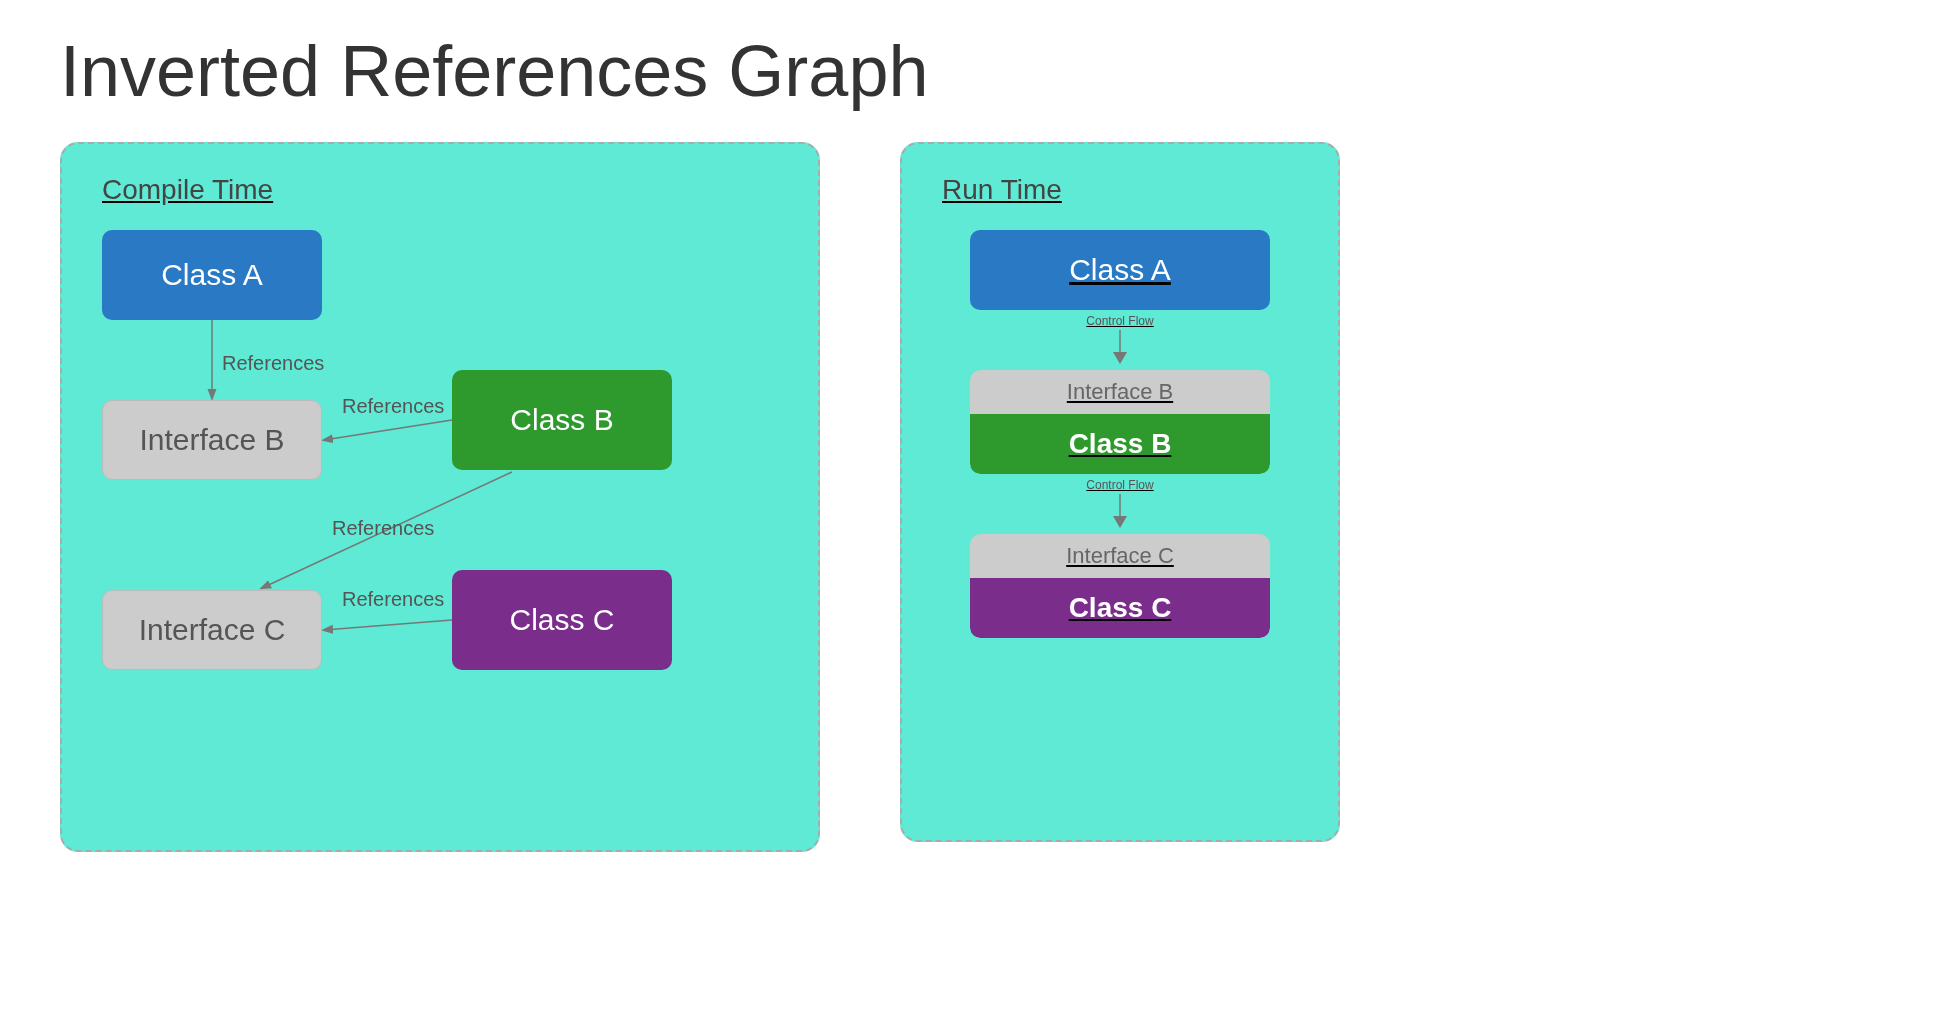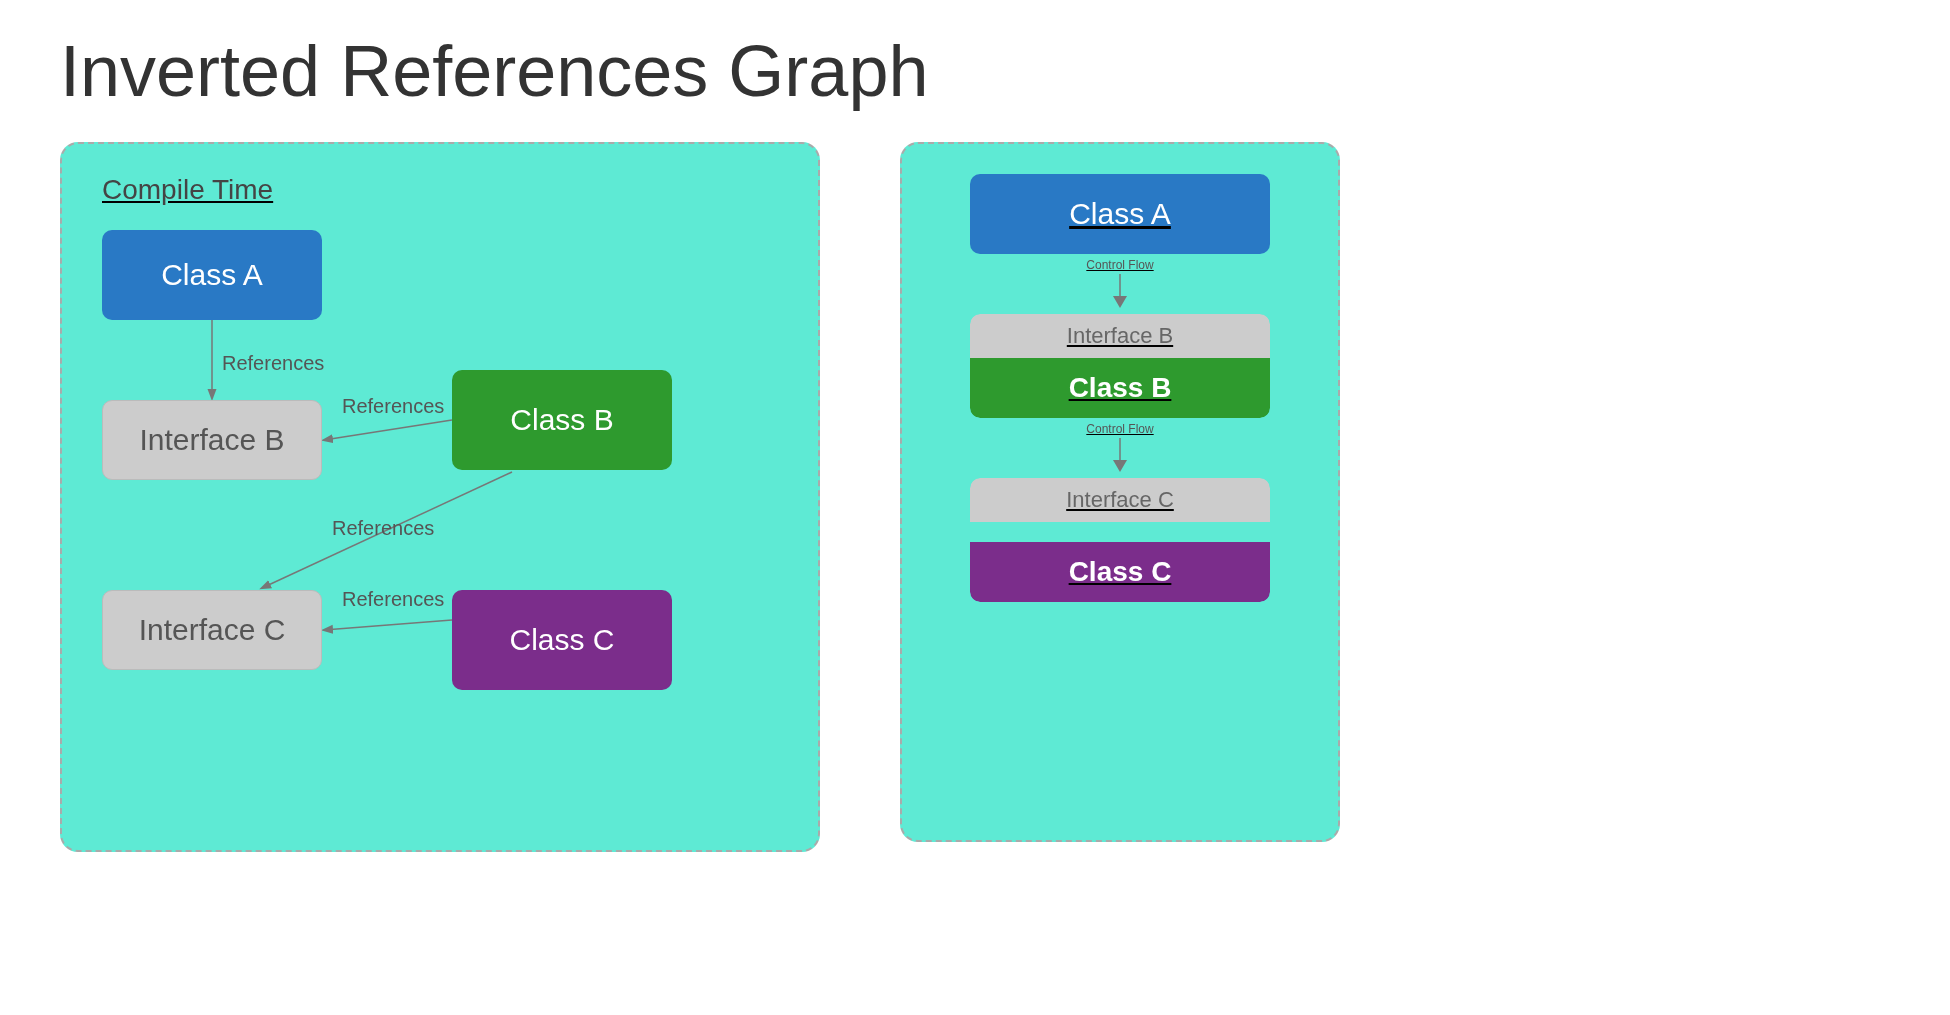--- a/index.html
+++ b/index.html
@@ -53,21 +53,21 @@
       display: flex;
       align-items: center;
       justify-content: center;
       font-size: 30px;
       font-weight: 500;
       color: #fff;
       text-align: center;
     }
     .node-blue { background: #2979C5; }
     .node-green { background: #2E9A2E; }
-    .node-purple { background: #7B2D8B; margin-top: 20px; }
+    .node-purple { background: #7B2D8B; }
     .node-gray {
       background: #ccc;
       color: #555;
       border: 1px solid #bbb;
     }
 
     
     .compile-inner {
       position: relative;
       width: 660px;
@@ -219,20 +219,21 @@
         <span>Interface C</span>
       </div>
 
       <div class="node node-purple ct-classC">
         <span>Class C</span>
       </div>
     </div>
   </div>
 
   <div class="diagram-container runtime-diagram">
+    <div class="diagram-label">Run Time</div>
     <div class="rt-inner">
 
       <div class="node node-blue rt-classA">
         <span>Class A</span>
       </div>
 
       <div class="rt-arrow-area">
         <span class="rt-arrow-label">Control Flow</span>
         <svg class="rt-arrow-svg" viewBox="0 0 30 36">
           <line x1="15" y1="0" x2="15" y2="28" stroke="#777" stroke-width="1.5"></line>

